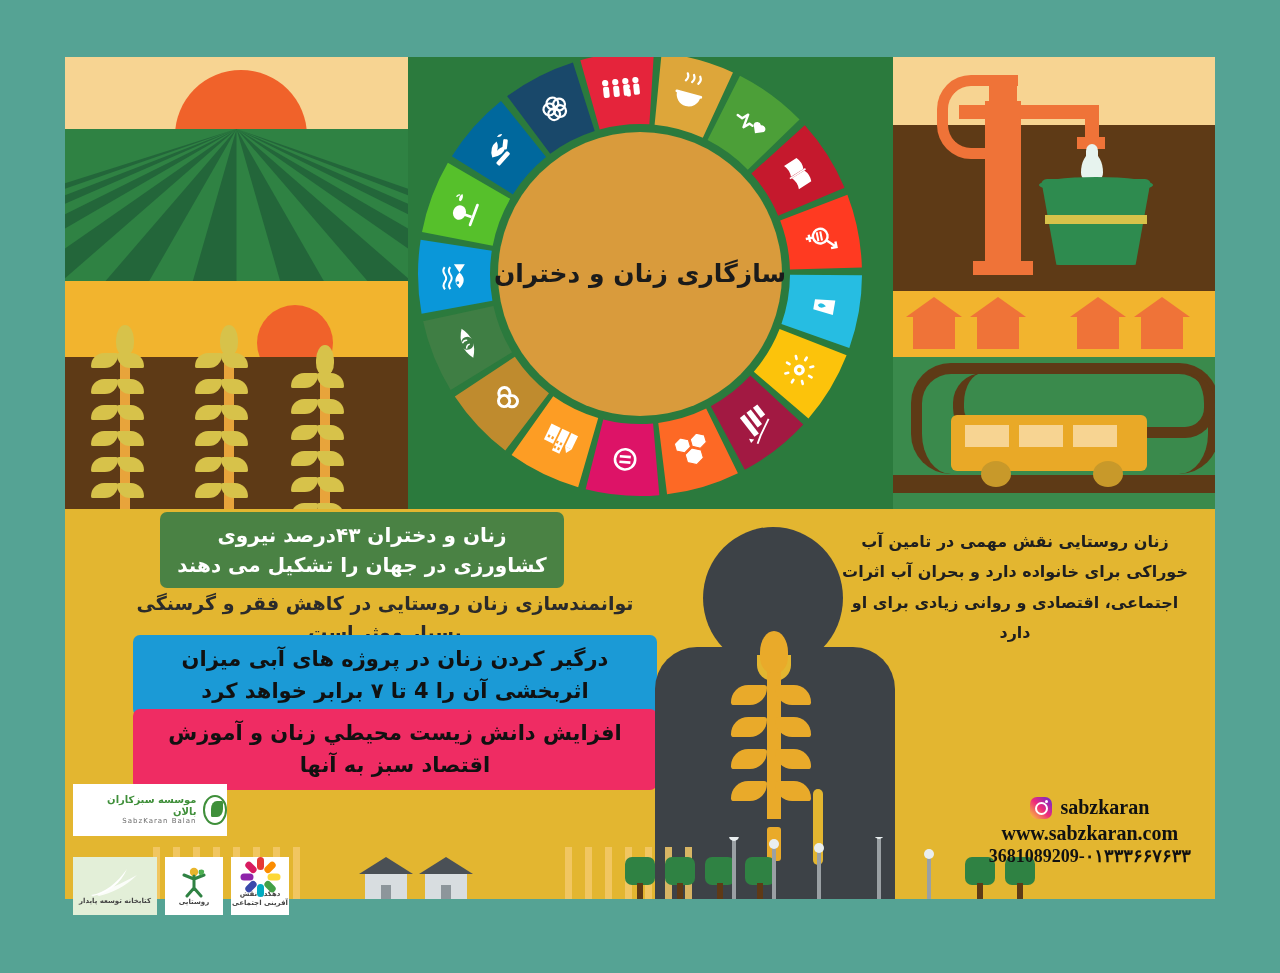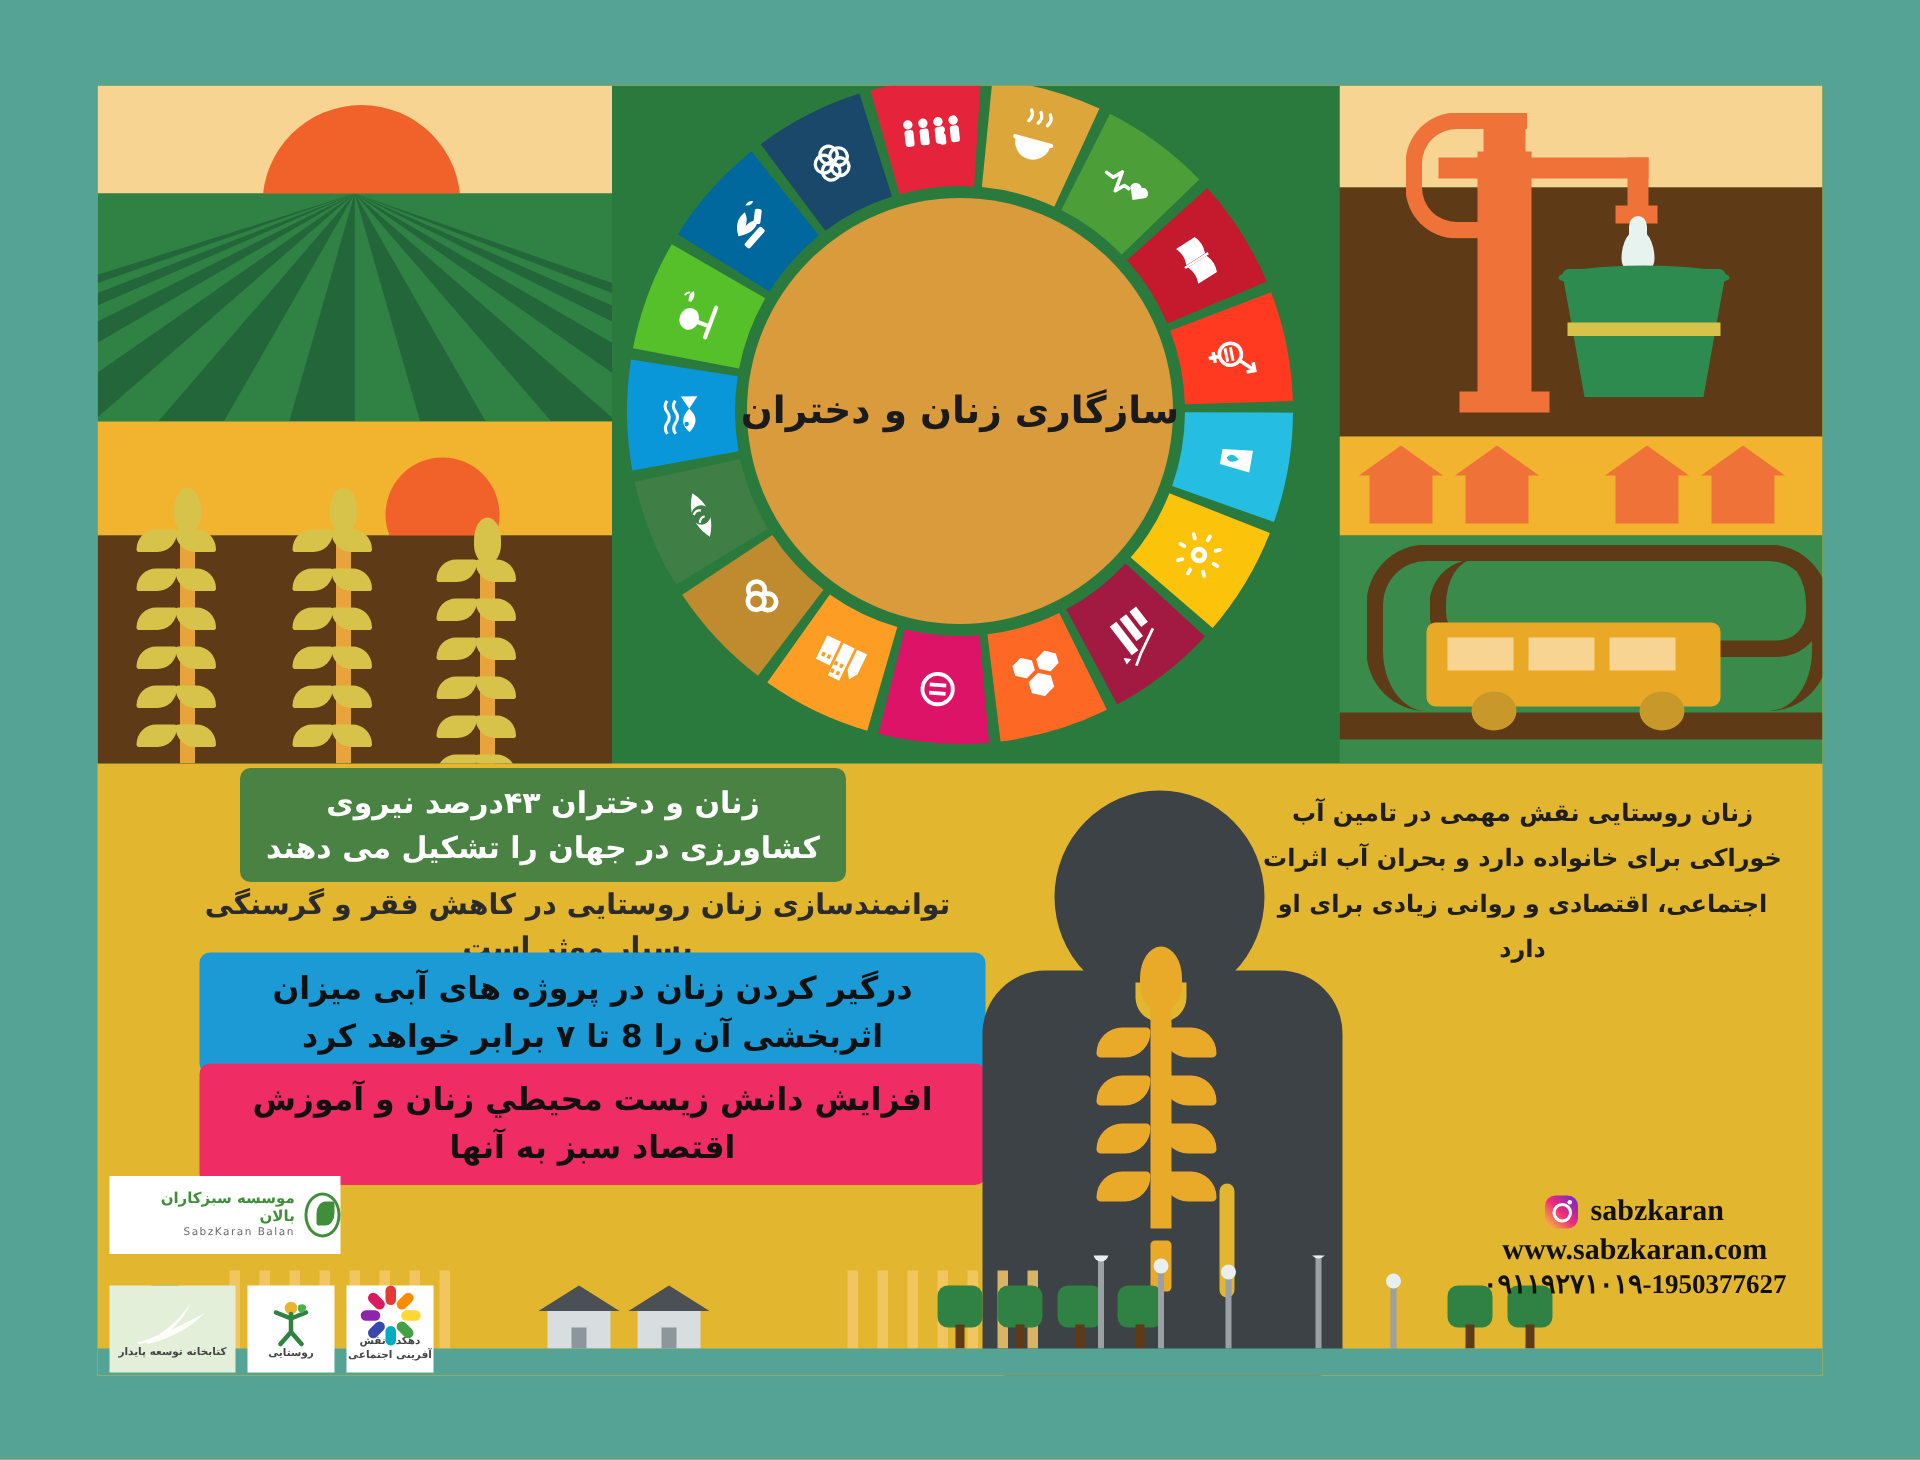--- a/index.html
+++ b/index.html
@@ -423,21 +423,21 @@
     </div>
   </div>
 
   <div class="box box-green">
     <span>زنان و دختران ۴۳درصد نیروی کشاورزی در جهان را تشکیل می دهند</span>
   </div>
   <div class="box box-plain">
     <span>توانمندسازی زنان روستایی در کاهش فقر و گرسنگی بسیار موثر است</span>
   </div>
   <div class="box box-blue">
-    <span>درگیر کردن زنان در پروژه های آبی میزان اثربخشی آن را 8 تا ۷ برابر خواهد کرد</span>
+    <span>درگیر کردن زنان در پروژه های آبی میزان اثربخشی آن را 4 تا ۷ برابر خواهد کرد</span>
   </div>
   <div class="box box-pink">
     <span>افزایش دانش زیست محیطي زنان و آموزش اقتصاد سبز به آنها</span>
   </div>
   <div class="box-right">
     <span>زنان روستایی نقش مهمی در تامین آب خوراکی برای خانواده دارد و بحران آب اثرات اجتماعی، اقتصادی و روانی زیادی برای او دارد</span>
   </div>
 
   <div class="figure">
     <div class="fig-head"></div>
@@ -575,16 +575,16 @@
       </div>
     <div class="logo-sm-cap">دهکده نقش آفرینی اجتماعی</div>
   </div>
 
   <div class="contact">
     <div class="contact-row">
       <div class="ig"></div>
       <span class="contact-txt">sabzkaran</span>
     </div>
     <div class="contact-txt">www.sabzkaran.com</div>
-    <div class="contact-phone">۰۹۱۱۹۲۷۱۰۱۹-1950377627</div>
+    <div class="contact-phone">3681089209-۰۱۳۳۳۶۶۷۶۳۳</div>
   </div>
 
 </div>
 
 </body></html>

